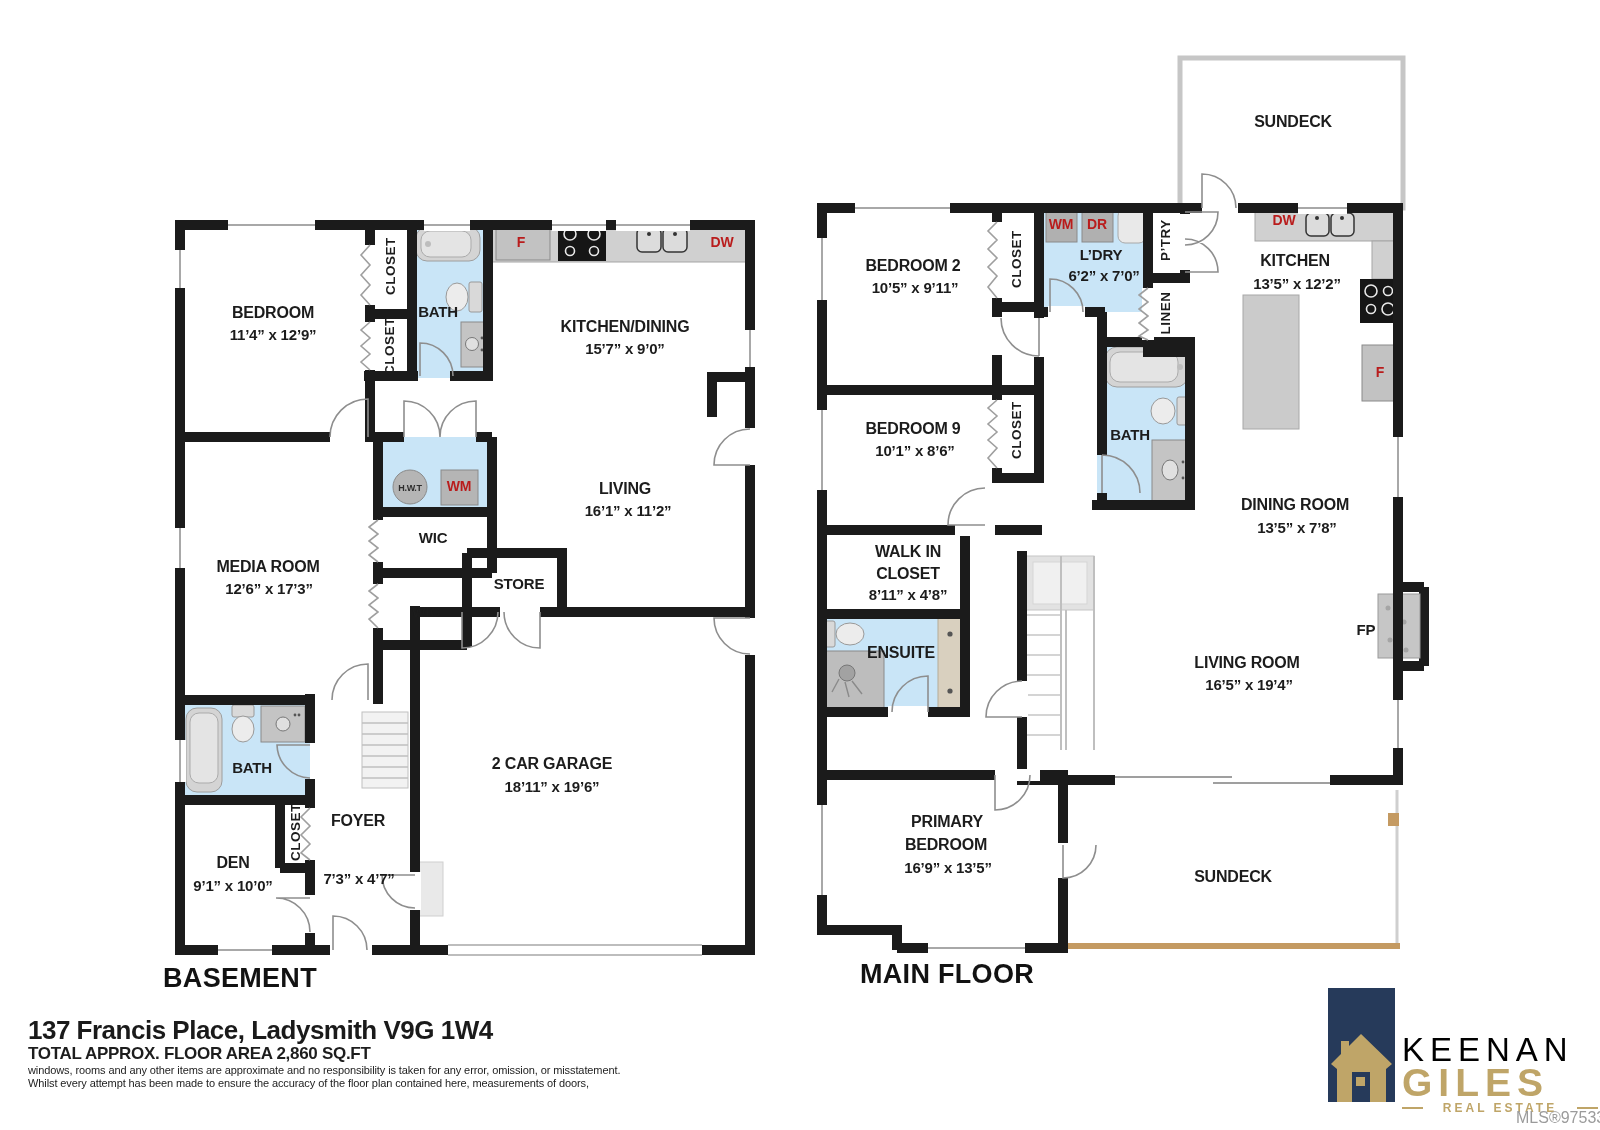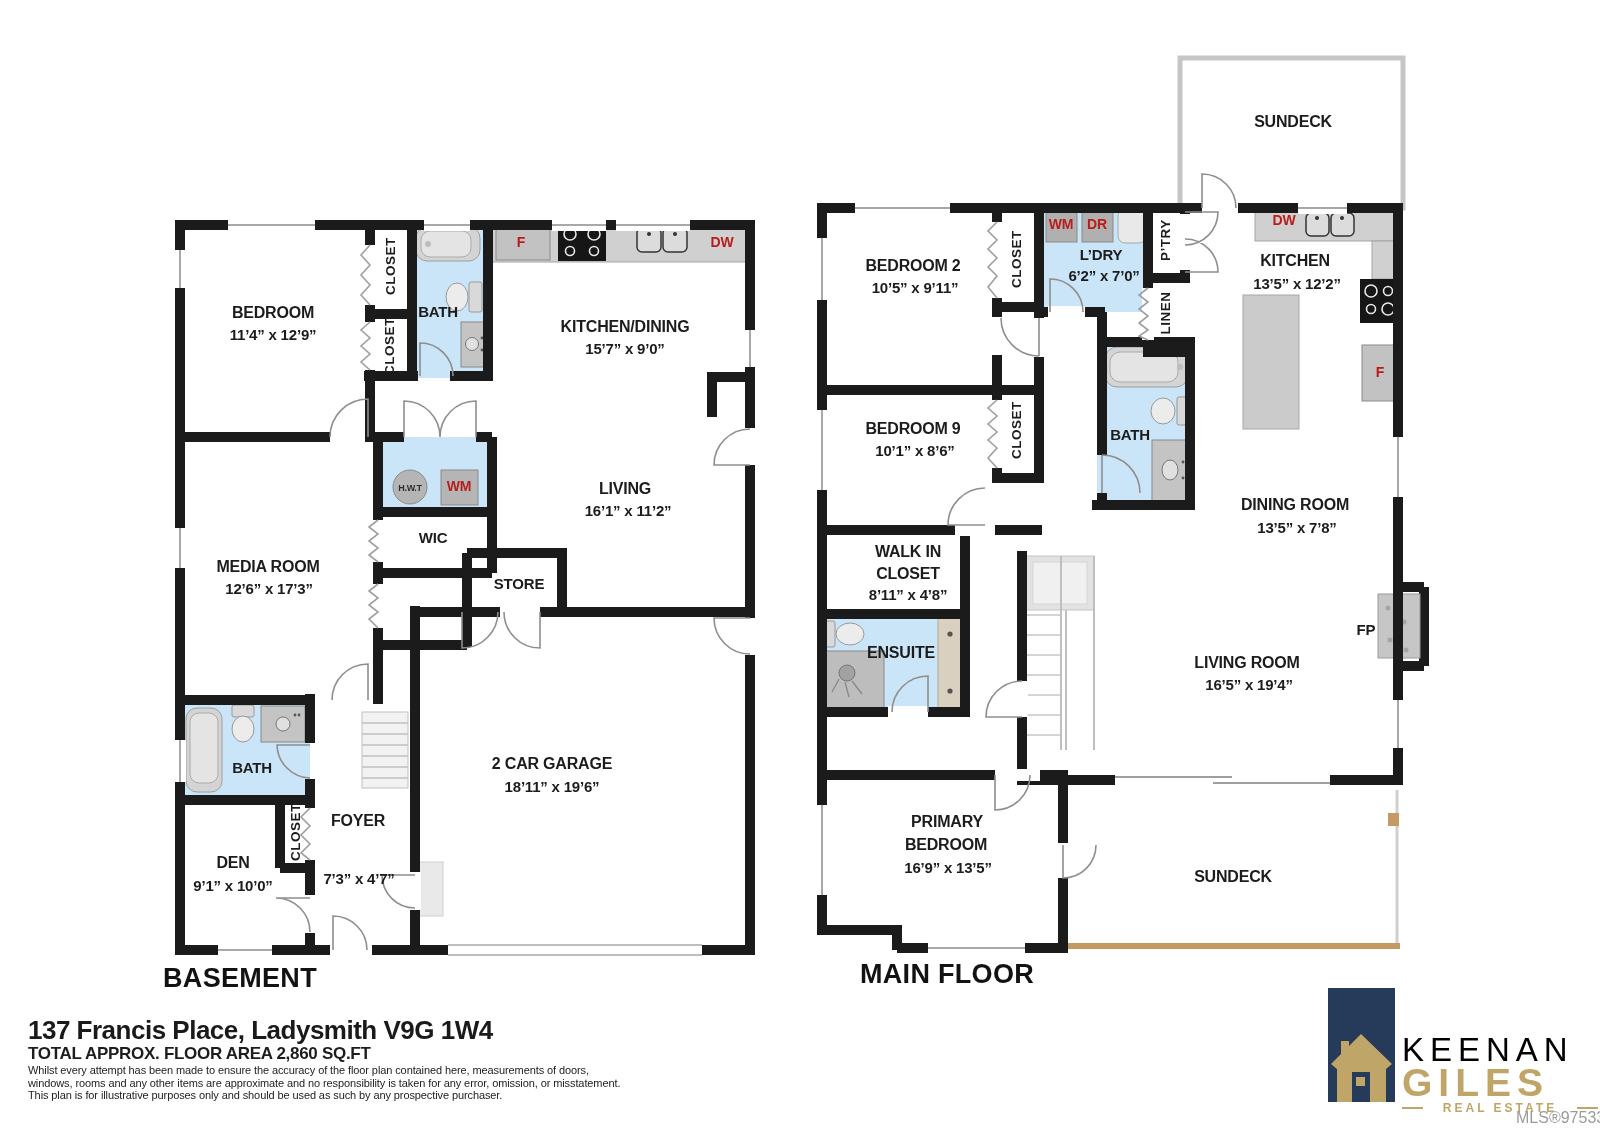--- a/index.html
+++ b/index.html
@@ -361,23 +361,22 @@
   <div class="lbl dims" style="left:1249px;top:685px">16’5” x 19’4”</div>
   <div class="lbl" style="left:947px;top:822px">PRIMARY</div>
   <div class="lbl" style="left:946px;top:845px">BEDROOM</div>
   <div class="lbl dims" style="left:948px;top:868px">16’9” x 13’5”</div>
   <div class="lbl" style="left:1233px;top:877px">SUNDECK</div>
   <div class="lbl floor-title" style="left:947px;top:974px">MAIN FLOOR</div>
 
   <div class="addr">137 Francis Place, Ladysmith V9G 1W4</div>
   <div class="area">TOTAL APPROX. FLOOR AREA 2,860 SQ.FT</div>
   <div class="disc">
+    <div>windows, rooms and any other items are approximate and no responsibility is taken for any error, omission, or misstatement.</div>
     <div>Whilst every attempt has been made to ensure the accuracy of the floor plan contained here, measurements of doors,</div>
-    <div>windows, rooms and any other items are approximate and no responsibility is taken for any error, omission, or misstatement.</div>
-    <div>This plan is for illustrative purposes only and should be used as such by any prospective purchaser.</div>
   </div>
 
   <div class="brand-first">KEENAN</div>
   <div class="brand-last">GILES</div>
   <div class="brand-tag">
     <span class="rule"></span>
     <span>REAL ESTATE</span>
     <span class="rule"></span>
   </div>
   <div class="mls">MLS®975331</div>

